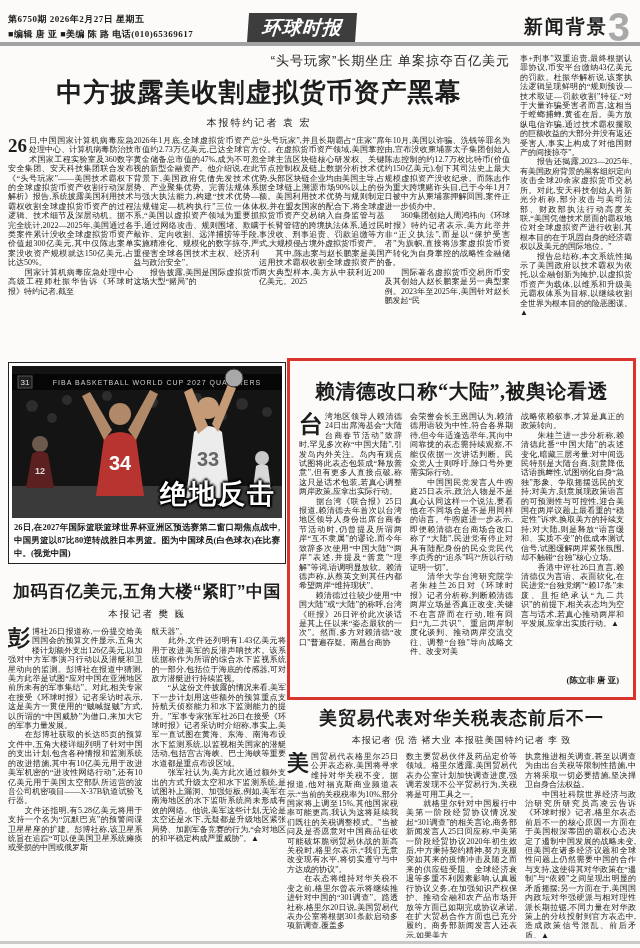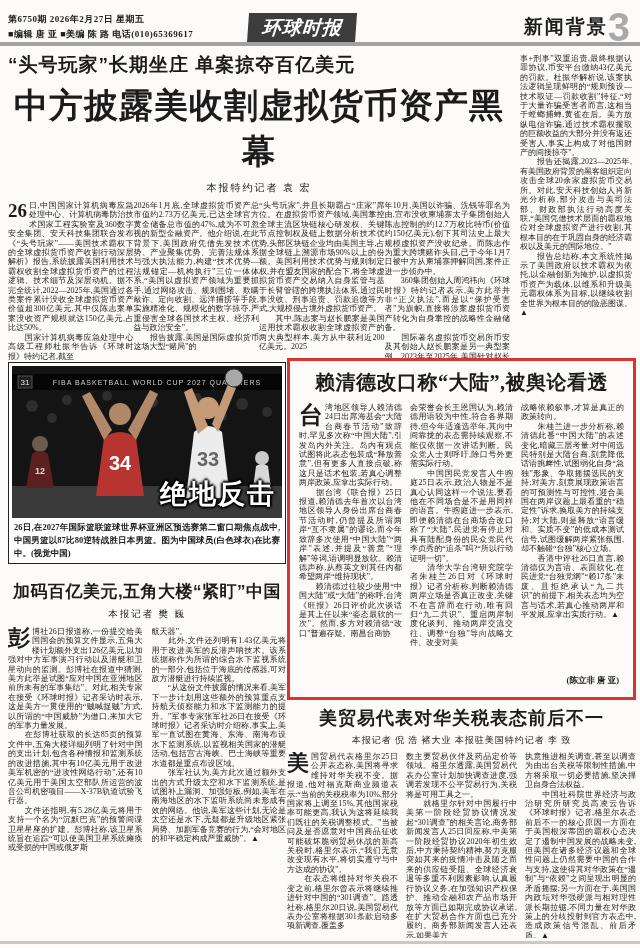--- a/index.html
+++ b/index.html
@@ -12,38 +12,38 @@
     letter-spacing:1px;transform:skewX(-4deg);}
   .section-wrap{position:absolute;right:10px;top:8px;text-align:right;white-space:nowrap;}
   .section-title{font-size:19px;font-weight:bold;letter-spacing:2px;vertical-align:top;line-height:38px;}
   .page-num{font-size:40px;font-weight:bold;color:#a9a9a9;font-family:"Liberation Sans",sans-serif;line-height:38px;}
   .hdr-rule{position:absolute;left:0;right:0;top:42px;height:4px;background:#a2a2a2;}
   
   .colTxt{font-size:8px;line-height:9.4px;text-align:justify;white-space:pre-line;overflow:hidden;}
   .dropcap{float:left;font-weight:bold;line-height:.95;margin:1px 2px 0 0;}
   
   .lead-left{position:absolute;left:8px;top:52px;width:502px;}
-  .kicker{font-size:19px;font-weight:bold;text-align:left;letter-spacing:1px;font-family:"Liberation Sans",sans-serif;}
-  .lead-headline{font-size:34px;font-weight:900;text-align:center;letter-spacing:1px;margin-top:5px;
+  .kicker{font-size:13px;font-weight:normal;text-align:right;letter-spacing:1px;font-family:"Liberation Sans",sans-serif;}
+  .lead-headline{font-size:26px;font-weight:900;text-align:center;letter-spacing:1px;margin-top:5px;
     font-family:"Liberation Sans","DejaVu Sans",sans-serif;}
   .byline{font-size:10px;text-align:center;margin-top:6px;letter-spacing:2px;}
   .lead-cols{display:flex;margin-top:6px;}
   .lead-cols .colTxt{flex:1;height:212px;}
   .lead-col5{position:absolute;left:520px;top:54px;width:112px;height:304px;}
   
   .photo{position:absolute;left:8px;top:362px;width:278px;border:1px solid #222;background:#fff;padding:3px;box-sizing:border-box;}
   .photo-img{position:relative;width:100%;height:152px;background:#141414;overflow:hidden;}
   .photo-overlay{position:absolute;right:6px;bottom:6px;font-size:27px;font-weight:900;color:#fff;letter-spacing:2px;
     font-family:"Liberation Sans",sans-serif;
     text-shadow:-2px 0 2px #000,2px 0 2px #000,0 -2px 2px #000,0 2px 2px #000;}
   .photo-caption{font-size:8.5px;font-weight:bold;line-height:1.5;text-align:justify;padding:3px 2px 1px 2px;}
   
   .redbox{position:absolute;left:287px;top:358px;width:349px;height:342px;border:3px solid #da352d;background:#fcfbf9;
     box-sizing:border-box;padding:8px 9px;}
-  .tw-headline{font-size:20px;font-weight:900;text-align:center;letter-spacing:.5px;margin-top:0;}
+  .tw-headline{font-size:20px;font-weight:900;text-align:center;letter-spacing:.5px;margin-top:9px;}
   .tw-cols{display:flex;gap:8px;margin-top:7px;}
   .tw-cols .colTxt{flex:1;height:272px;}
   .tw-sign{position:absolute;right:14px;bottom:10px;font-size:8.5px;font-weight:bold;background:#fcfbf9;padding-left:36px;}
   
   .pentagon{position:absolute;left:8px;top:580px;width:278px;}
   .pg-headline{font-size:17px;font-weight:900;text-align:center;letter-spacing:.5px;
     font-family:"Liberation Sans","DejaVu Sans",sans-serif;}
   .pg-byline{font-size:9.5px;text-align:center;margin-top:5px;letter-spacing:2px;}
   .pg-cols{display:flex;gap:9px;margin-top:6px;}
   .pg-cols .colTxt{flex:1;height:300px;}

